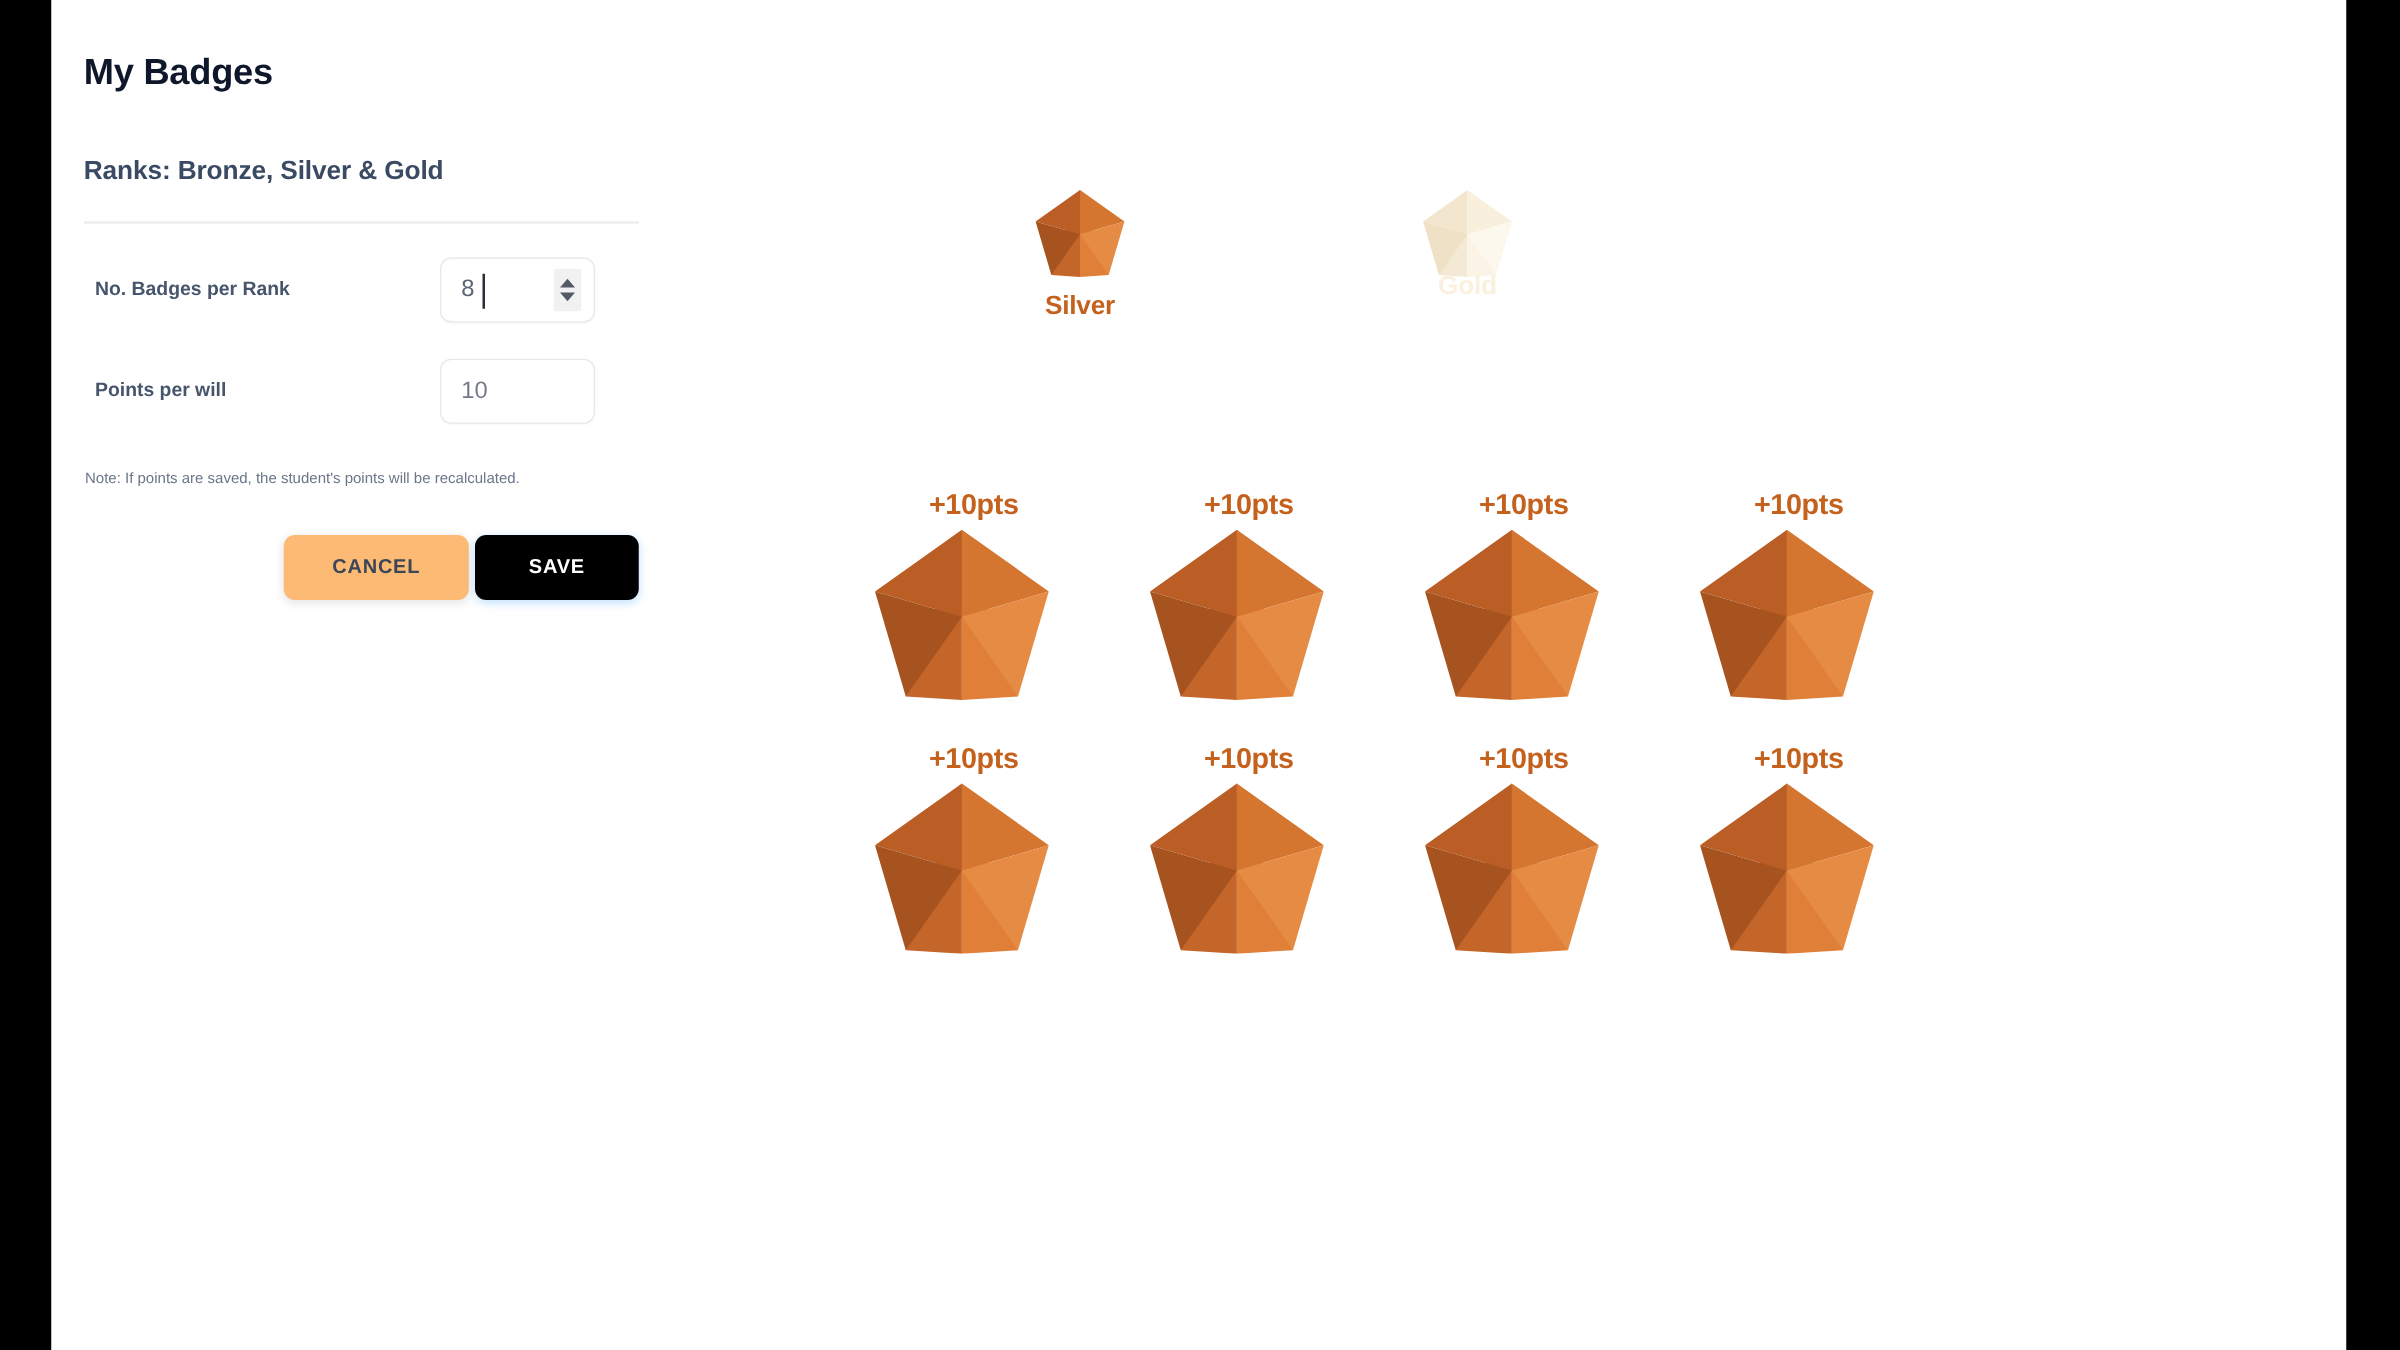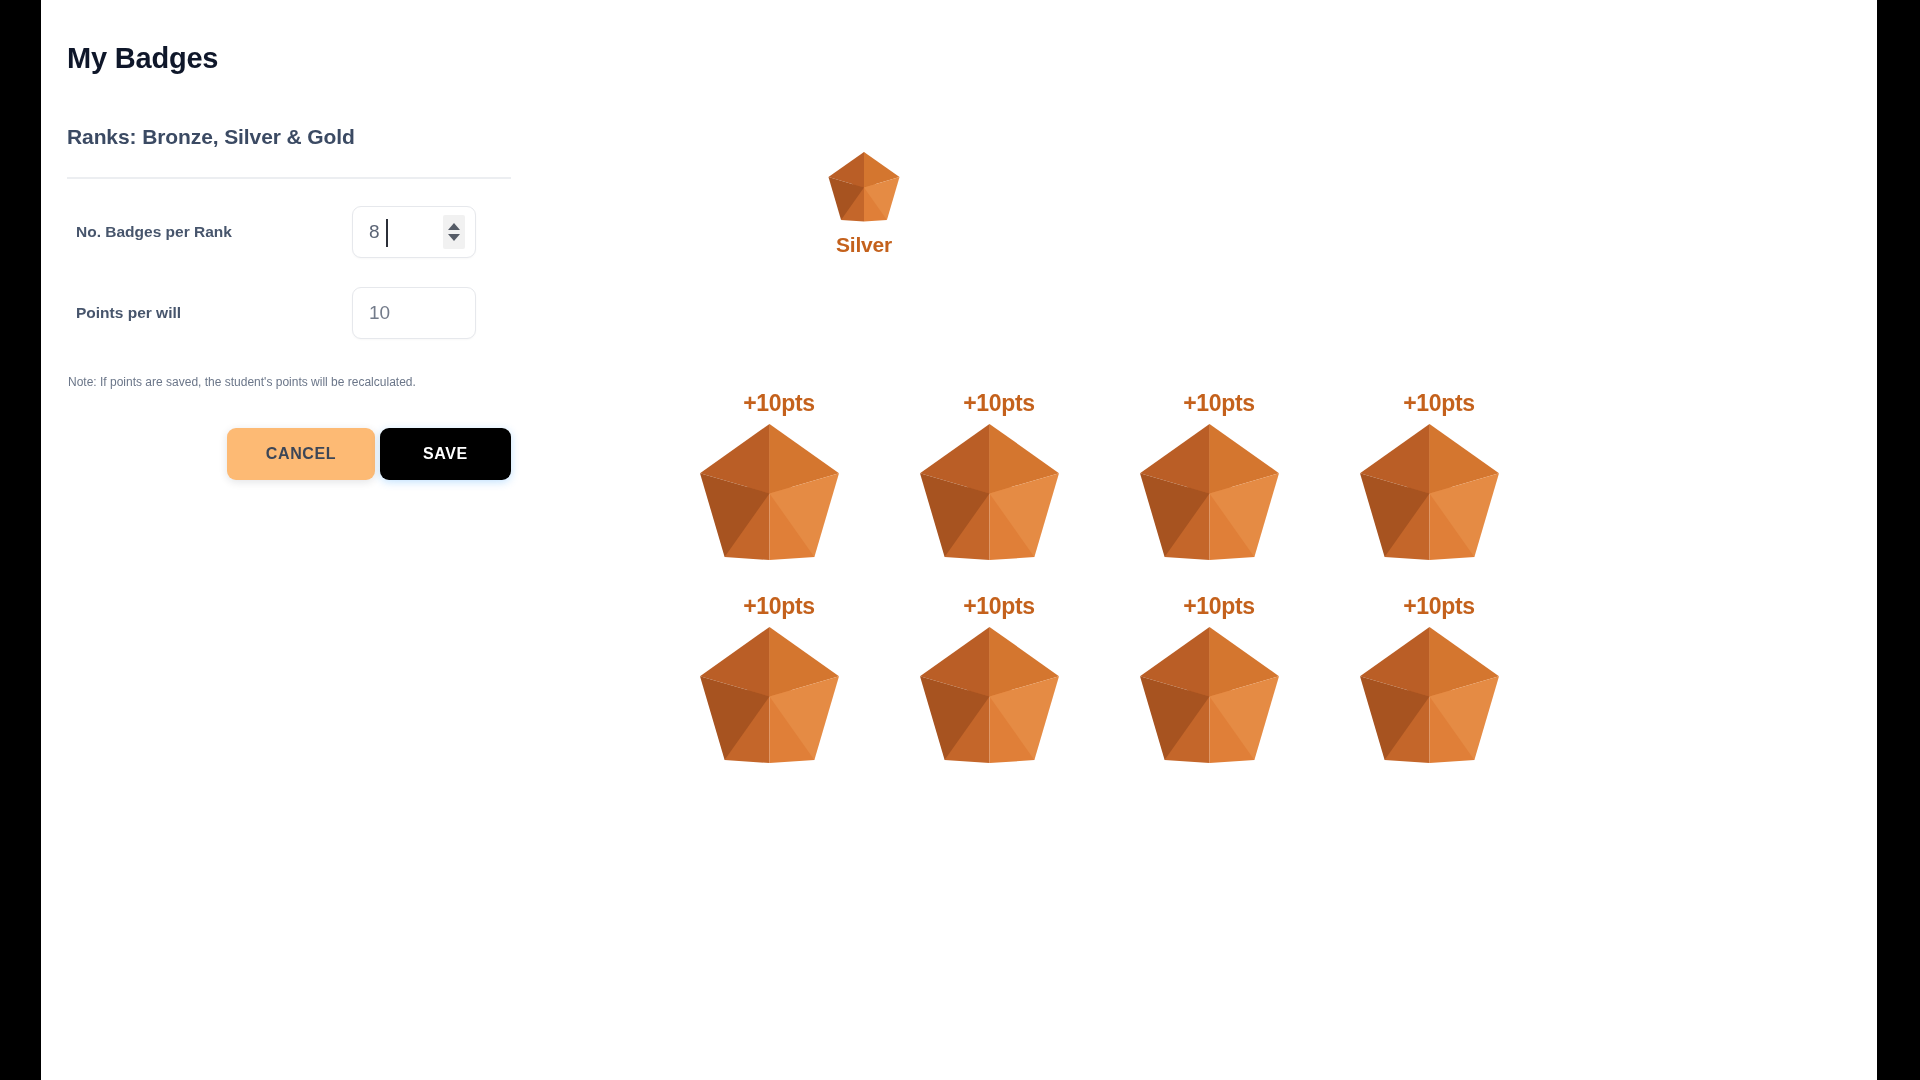--- a/index.html
+++ b/index.html
@@ -289,20 +289,33 @@
               <polygon points="50,2 2,36 50,50" fill="#ba5e26"></polygon>
               <polygon points="50,2 98,36 50,50" fill="#d4762f"></polygon>
               <polygon points="2,36 50,50 19,94" fill="#a75320"></polygon>
               <polygon points="98,36 50,50 81,94" fill="#e58b44"></polygon>
             </svg>
           </div>
           <div class="rank-label">Silver</div>
         </div>
 
 
+        <div class="rank gold">
+          <div class="star-wrap">
+            <svg width="74" height="72" viewBox="0 0 100 96">
+              <polygon points="50,2 50,96 19,94" fill="#f4e9d4"></polygon>
+              <polygon points="50,2 50,96 81,94" fill="#fbf4e6"></polygon>
+              <polygon points="50,2 2,36 50,50" fill="#f2e6ce"></polygon>
+              <polygon points="50,2 98,36 50,50" fill="#f8efdd"></polygon>
+              <polygon points="2,36 50,50 19,94" fill="#efe1c6"></polygon>
+              <polygon points="98,36 50,50 81,94" fill="#fdf8ee"></polygon>
+            </svg>
+          </div>
+          <div class="rank-label">Gold</div>
+        </div>
       </div>
 
       <div id="badge-grid">
 
         <div class="badge-row row1">
           <div class="badge">
             <div class="badge-points">+10pts</div>
             <svg width="145" height="139" viewBox="0 0 100 96">
               <polygon points="50,2 50,96 19,94" fill="#c4662a"></polygon>
               <polygon points="50,2 50,96 81,94" fill="#e07f38"></polygon>

